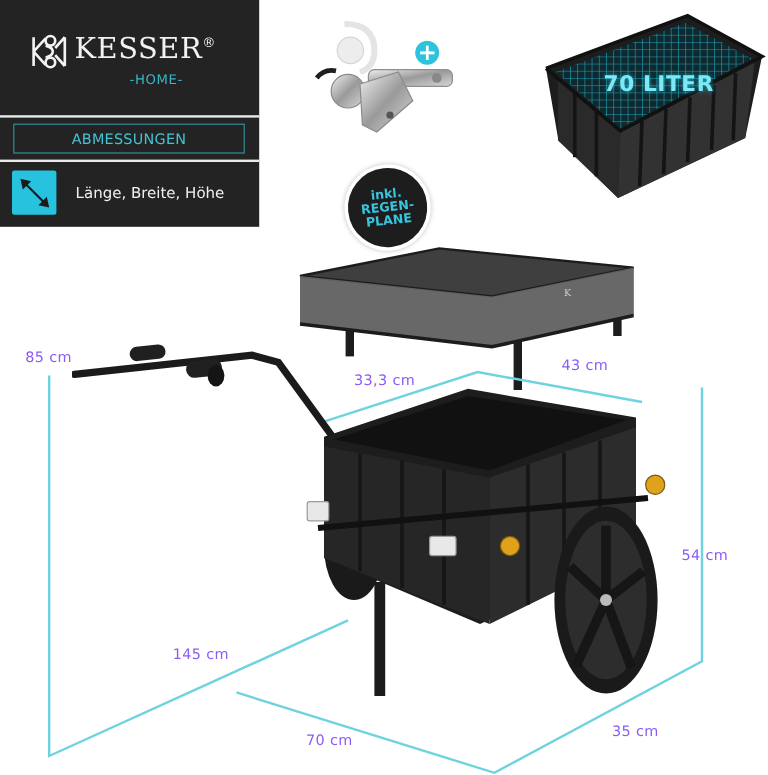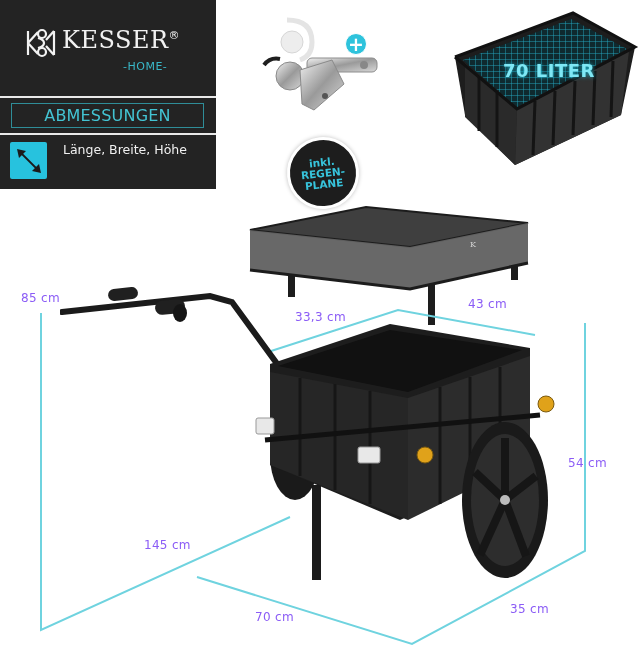--- a/index.html
+++ b/index.html
@@ -5,24 +5,24 @@
   * { box-sizing: border-box; margin: 0; padding: 0; }
   html, body { width: 640px; height: 646px; background: #ffffff; overflow: hidden; }
   body { position: relative; font-family: "DejaVu Sans", sans-serif; color: #1e1e1e; }
 
   
   .panel { position: absolute; left: 0; top: 0; width: 216px; height: 189px; background: #232323; }
   .logo-row { position: absolute; left: 24px; top: 26px; display: flex; }
   .logo-mark { width: 34px; height: 34px; }
   .logo-text { font-family: "DejaVu Serif", serif; color: #f2f2f2; font-size: 24px; letter-spacing: 0.5px; margin-left: 4px; }
   .logo-reg { font-size: 11px; vertical-align: super; font-family: "DejaVu Sans", sans-serif; }
-  .logo-sub { position: absolute; left: 123px; top: 60px; color: #39b7c7; font-size: 11px; letter-spacing: 0.5px; }
+  .logo-sub { position: absolute; left: 108px; top: 60px; color: #39b7c7; font-size: 11px; letter-spacing: 0.5px; }
   .divider { position: absolute; left: 0; width: 216px; height: 2px; background: #e9e9e9; }
-  .section-box { position: absolute; left: 11px; top: 103px; width: 193px; height: 25px; border: 1.5px solid #2f8d98; color: #43c3d2; font-size: 16px; display: flex; align-items: center; justify-content: center; letter-spacing: 0.2px; }
-  .feature-row { position: absolute; left: 10px; top: 142px; display: flex; }
+  .section-box { position: absolute; left: 11px; top: 103px; width: 193px; height: 25px; border: 1.5px solid #2f8d98; color: #43c3d2; font-size: 12px; display: flex; align-items: center; justify-content: center; letter-spacing: 0.2px; }
+  .feature-row { position: absolute; left: 10px; top: 142px; display: flex; align-items: center; }
   .feature-icon { width: 37px; height: 37px; background: #27c2de; border-radius: 2px; display: flex; align-items: center; justify-content: center; }
   .feature-label { color: #f0f0f0; font-size: 12.5px; margin-left: 16px; }
 
   
   .illus { position: absolute; }
   .dim-label { position: absolute; font-size: 12px; color: #8b5cf6; font-family: "DejaVu Sans", sans-serif; letter-spacing: 0.3px; }
   .badge { position: absolute; left: 287px; top: 137px; width: 72px; height: 72px; border-radius: 50%; background: #1d1d1d; border: 3px solid #fff; box-shadow: 0 0 4px rgba(0,0,0,0.25); display: flex; flex-direction: column; align-items: center; justify-content: center; color: #37c4dc; font-weight: bold; font-size: 10.5px; line-height: 11px; text-align: center; transform: rotate(-6deg); }
   .liter-label { position: absolute; left: 503px; top: 60px; color: #7fe8f5; font-weight: bold; font-size: 18px; letter-spacing: 0.5px; text-shadow: 0 0 4px #1fb8cf; }
   .plus-badge { position: absolute; left: 345px; top: 33px; width: 22px; height: 22px; border-radius: 50%; background: #2ec3dc; color: #fff; font-weight: bold; font-size: 19px; line-height: 21px; text-align: center; border: 1.5px solid #fff; }
 </style>

